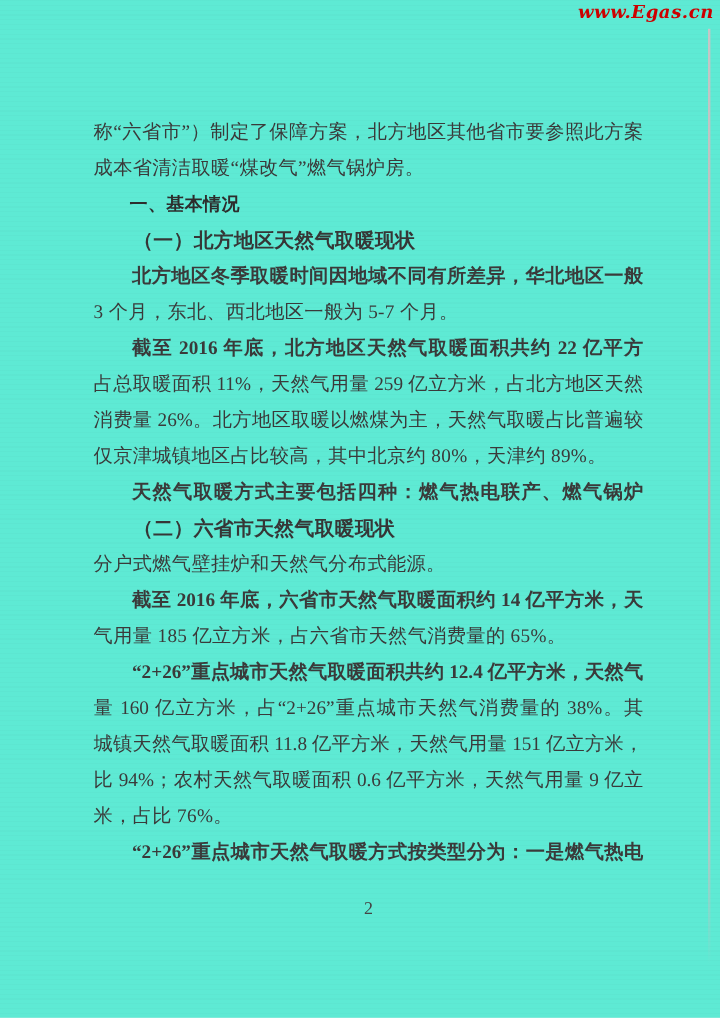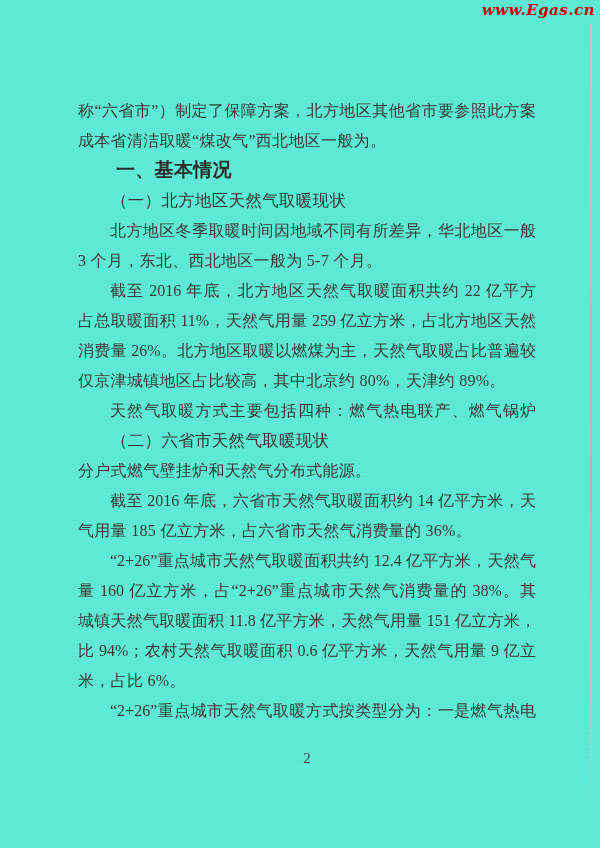--- a/index.html
+++ b/index.html
@@ -34,66 +34,66 @@
   }
 
   .text-column {
     position:absolute; left:78px; top:96px; width:458px;
   }
   .line {
     height:30px; line-height:30px; overflow:hidden;
     font-size:16px; color:#3a3a3a; letter-spacing:0.3px;
     white-space:nowrap;
   }
-  .line.indent { text-indent:2em; }
+  .line.indent { text-indent:2em;font-weight:bold; }
   .line.fill {
     white-space:normal;
     text-align:justify;
     text-align-last:justify;
     letter-spacing:0;
   }
   .line.heading-bold {
-    font-family:Liberation Mono, monospace;
-    font-weight:bold; color:#2d2d2d; font-size:19px;
+    font-family:Liberation Sans, sans-serif;
+    font-weight:bold; color:#2d2d2d; font-size:15px;
   }
   .line.heading-kaiti {
     color:#363636; font-size:16.5px;
   }
 
   .page-number {
     position:absolute; left:78px; top:748px; width:458px;
     text-align:center; font-size:15px; line-height:20px; color:#454545;
   }
 </style>
 </head>
 <body>
 
 <div class="page">
   <div class="watermark">www.Egas.cn</div>
 
   <div class="edge-line"></div>
 
   <div class="text-column" id="lines-container">
       <div class="line body fill">称“六省市”）制定了保障方案，北方地区其他省市要参照此方案形</div>
-      <div class="line body">成本省清洁取暖“煤改气”西北地区一般为。</div>
+      <div class="line body">成本省清洁取暖“煤改气”燃气锅炉房。</div>
       <div class="line heading-bold indent">一、基本情况</div>
       <div class="line heading-kaiti indent">（一）北方地区天然气取暖现状</div>
       <div class="line body indent fill">北方地区冬季取暖时间因地域不同有所差异，华北地区一般为</div>
       <div class="line body">3 个月，东北、西北地区一般为 5-7 个月。</div>
       <div class="line body indent fill">截至 2016 年底，北方地区天然气取暖面积共约 22 亿平方米，</div>
       <div class="line body fill">占总取暖面积 11%，天然气用量 259 亿立方米，占北方地区天然气</div>
       <div class="line body fill">消费量 26%。北方地区取暖以燃煤为主，天然气取暖占比普遍较低，</div>
       <div class="line body">仅京津城镇地区占比较高，其中北京约 80%，天津约 89%。</div>
       <div class="line body indent fill">天然气取暖方式主要包括四种：燃气热电联产、燃气锅炉房、</div>
       <div class="line heading-kaiti indent">（二）六省市天然气取暖现状</div>
       <div class="line body">分户式燃气壁挂炉和天然气分布式能源。</div>
       <div class="line body indent fill">截至 2016 年底，六省市天然气取暖面积约 14 亿平方米，天然</div>
-      <div class="line body">气用量 185 亿立方米，占六省市天然气消费量的 36%。</div>
+      <div class="line body">气用量 185 亿立方米，占六省市天然气消费量的 65%。</div>
       <div class="line body indent fill">“2+26”重点城市天然气取暖面积共约 12.4 亿平方米，天然气用</div>
       <div class="line body fill">量 160 亿立方米，占“2+26”重点城市天然气消费量的 38%。其中，</div>
       <div class="line body fill">城镇天然气取暖面积 11.8 亿平方米，天然气用量 151 亿立方米，占</div>
       <div class="line body fill">比 94%；农村天然气取暖面积 0.6 亿平方米，天然气用量 9 亿立方</div>
-      <div class="line body">米，占比 6%。</div>
+      <div class="line body">米，占比 76%。</div>
       <div class="line body indent fill">“2+26”重点城市天然气取暖方式按类型分为：一是燃气热电联</div>
     </div>
 
   <div class="page-number">2</div>
 </div>
 
 </body></html>

